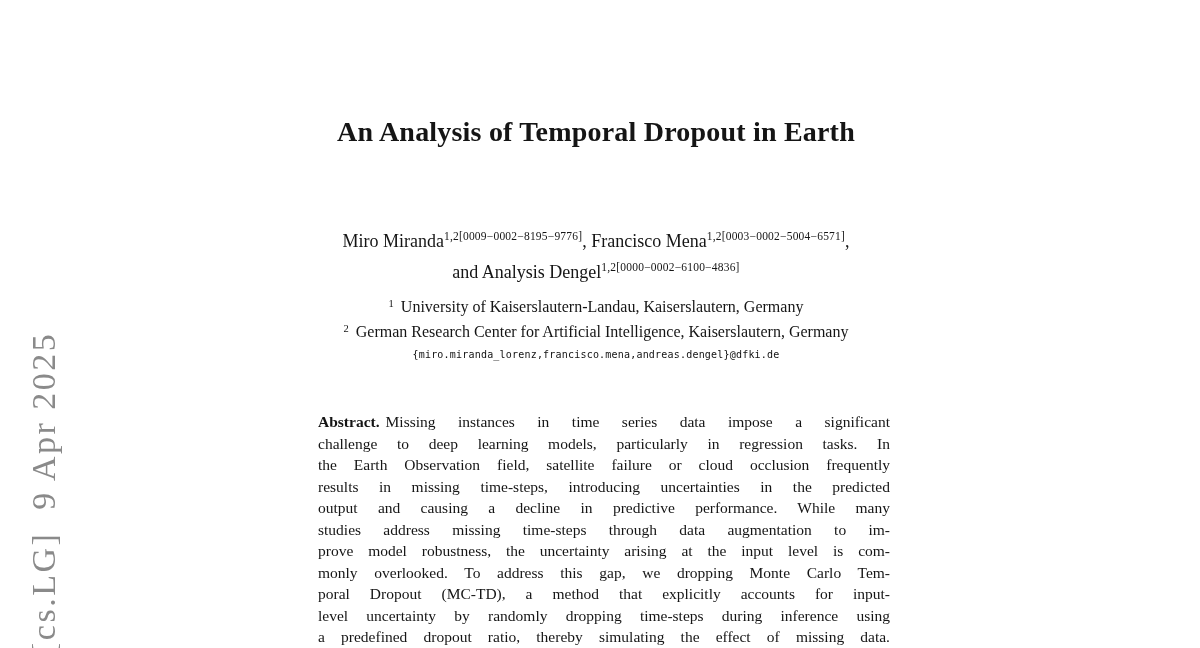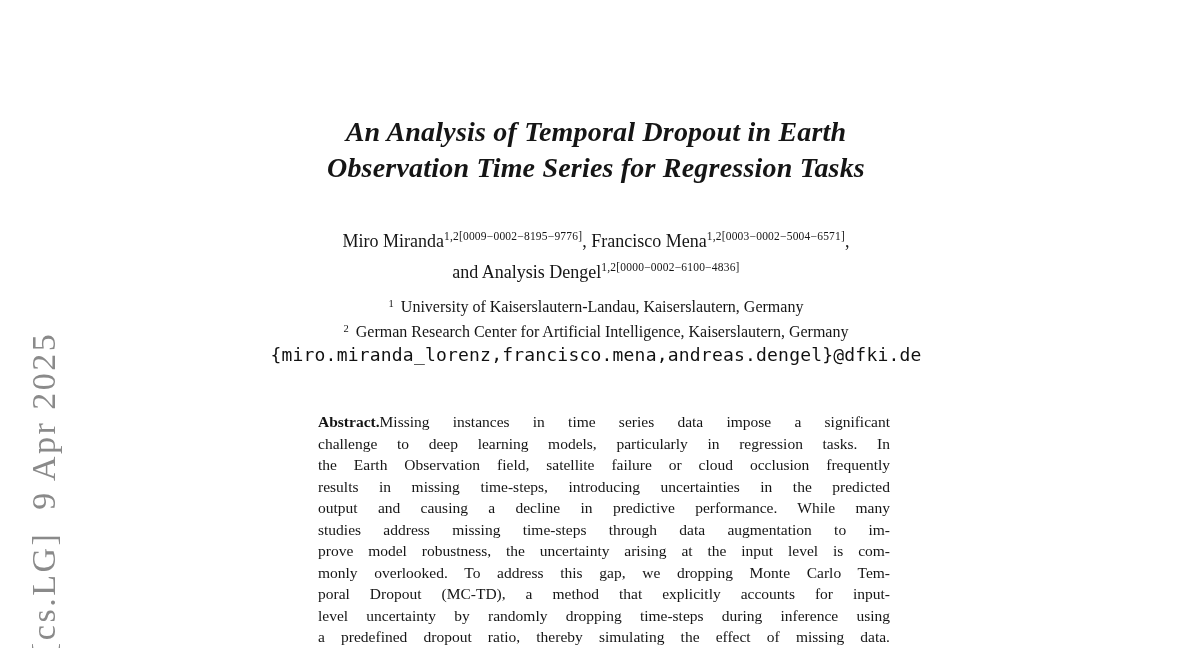--- a/index.html
+++ b/index.html
@@ -30,21 +30,20 @@
   .paper-title {
     position: absolute;
     top: 114px;
     left: 0;
     width: 1192px;
     text-align: center;
     font-size: 28px;
     font-weight: bold;
     line-height: 36px;
     letter-spacing: 0.2px;
-    font-style: italic;
   }
   .authors {
     position: absolute;
     top: 223px;
     left: 0;
     width: 1192px;
     text-align: center;
     font-size: 18px;
     line-height: 26px;
   }
@@ -62,49 +61,49 @@
     font-size: 16px;
     line-height: 21.5px;
   }
   sup.aff-marker {
     font-size: 10.5px;
     vertical-align: 5px;
     margin-right: 7px;
   }
   .email-line {
     font-family: "DejaVu Sans Mono", monospace;
-    font-size: 18px;
+    font-size: 10px;
     letter-spacing: 0.2px;
     margin-top: 2px;
     color: #111111;
   }
   .abstract-block {
     position: absolute;
     top: 411px;
     left: 318px;
     width: 572px;
     font-size: 15.5px;
     line-height: 21.55px;
   }
   .abs-line {
     text-align: justify;
     text-align-last: justify;
   }
   .abs-label {
     font-weight: bold;
+    padding-right: 6px;
   }
 </style>
 </head>
 <body>
 
 <div class="arxiv-stamp">[cs.LG]  9 Apr 2025</div>
 
 <div class="paper-title">
   <div>An Analysis of Temporal Dropout in Earth</div>
-  <div>Observation Time Series for Regression Tasks</div>
 </div>
 
 <div class="authors">
   <div><span>Miro Miranda</span><sup class="orcid">1,2[0009−0002−8195−9776]</sup><span>, </span><span>Francisco Mena</span><sup class="orcid">1,2[0003−0002−5004−6571]</sup><span>,</span></div>
   <div><span>and Analysis Dengel</span><sup class="orcid">1,2[0000−0002−6100−4836]</sup></div>
 </div>
 
 <div class="affiliations">
   <div><sup class="aff-marker">1</sup><span>University of Kaiserslautern-Landau, Kaiserslautern, Germany</span></div>
   <div><sup class="aff-marker">2</sup><span>German Research Center for Artificial Intelligence, Kaiserslautern, Germany</span></div>

